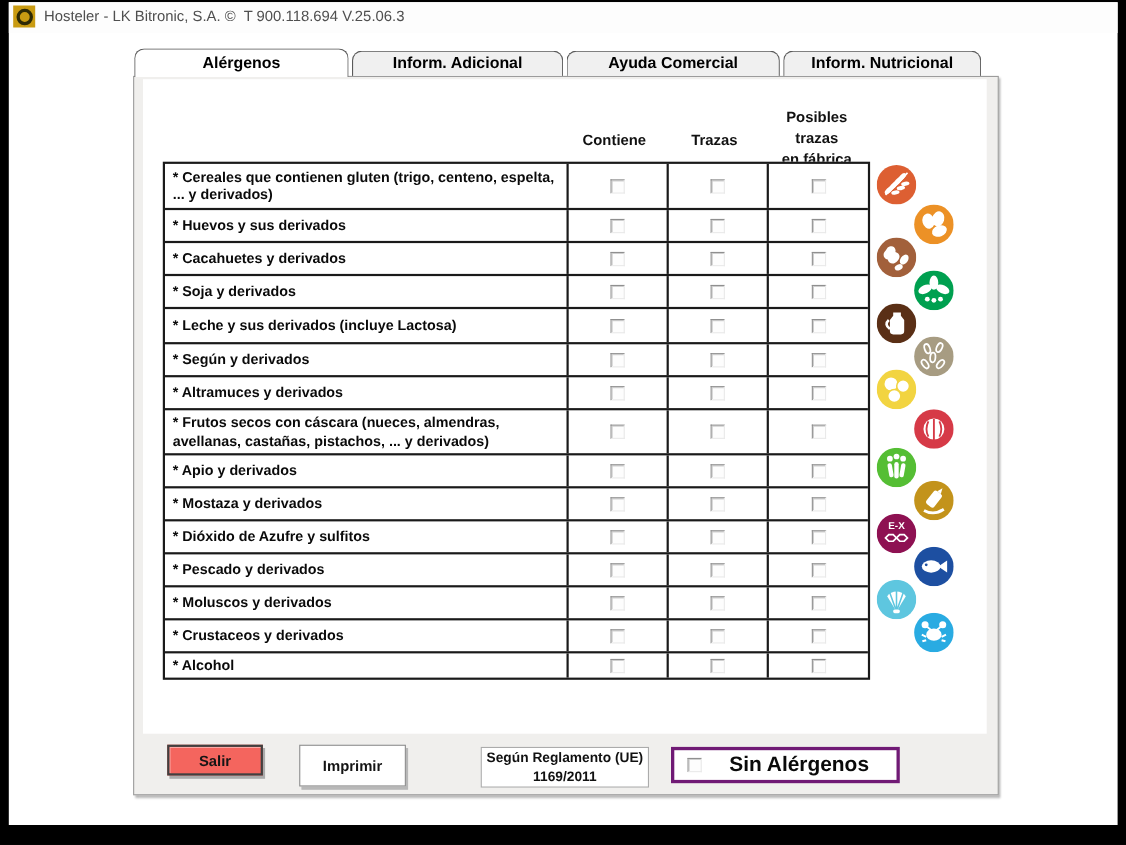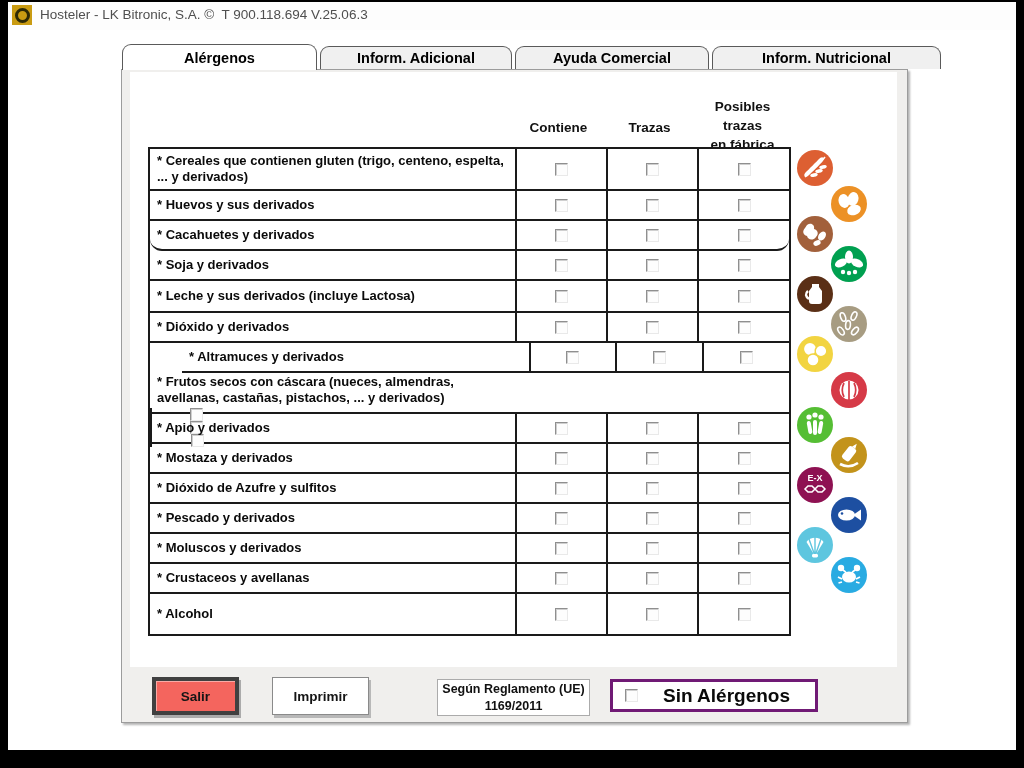--- a/index.html
+++ b/index.html
@@ -45,21 +45,21 @@
             border-color:#8f8f8f #e9e9e9 #e9e9e9 #8f8f8f;
             box-shadow:inset 1px 1px 0 rgba(0,0,0,0.18);box-sizing:border-box;}
 
   
   .alg-icon{position:absolute;width:36px;height:36px;z-index:6;}
   .alg-icon svg{display:block;}
 
   
   .btn{position:absolute;display:flex;align-items:center;justify-content:center;font-weight:bold;
        font-size:13.5px;color:#151515;box-sizing:border-box;z-index:6;cursor:default;}
-  .btn-salir{left:152px;top:677px;width:87px;height:38px;background:#f4655e;border:4px solid #404040;
+  .btn-salir{left:152px;top:677px;width:87px;height:28px;background:#f4655e;border:2px solid #404040;
              box-shadow:2px 3px 0 #ababab, inset 1px 1px 0 rgba(255,255,255,0.45);}
   .btn-imprimir{left:272px;top:677px;width:97px;height:38px;background:#fff;border:1px solid #8a8a8a;
              box-shadow:2px 3px 0 #b8b8b8;}
   .regbox{position:absolute;left:437px;top:679px;width:153px;height:37px;background:#fff;border:1px solid #ababab;
           display:flex;flex-direction:column;align-items:center;justify-content:center;z-index:6;
           font-weight:bold;font-size:12.5px;color:#111;line-height:1.35;box-sizing:border-box;text-align:center;}
   .sinbox{position:absolute;left:610px;top:679px;width:208px;height:33px;background:#fff;z-index:6;
           display:flex;align-items:center;box-sizing:border-box;border:3px solid #701a75;}
   .sinbox .checkbox{margin-left:12px;}
   .sinlabel{flex:1;text-align:center;font-weight:bold;font-size:19px;color:#0a0a0a;}
@@ -74,21 +74,21 @@
     <div class="appicon">
         <div class="ring"></div>
       </div>
     <div class="titletext">Hosteler - LK Bitronic, S.A. ©  T 900.118.694 V.25.06.3</div>
   </div>
 
   <div id="tabstrip">
       <div class="tab active" style="left: 122px; width: 195px;">Alérgenos</div>
       <div class="tab" style="left: 320px; width: 192px;">Inform. Adicional</div>
       <div class="tab" style="left: 515px; width: 194px;">Ayuda Comercial</div>
-      <div class="tab" style="left: 712px; width: 229px;">Inform. Nutricional</div>
+      <div class="tab" style="left: 712px; width: 180px;">Inform. Nutricional</div>
     </div>
 
   <div class="panel"></div>
   <div class="page"></div>
 
   <div class="colhead c1">Contiene</div>
   <div class="colhead c2">Trazas</div>
   <div class="colhead c3">
     <div>Posibles trazas</div>
     <div>en fábrica</div>
@@ -112,21 +112,21 @@
         <div class="alg-cell w1">
           <div class="checkbox"></div>
         </div>
         <div class="alg-cell w2">
           <div class="checkbox"></div>
         </div>
         <div class="alg-cell w3">
           <div class="checkbox"></div>
         </div>
       </div>
-      <div class="alg-row" style="height: 30px; border-radius: 12px;">
+      <div class="alg-row" style="height: 30px;">
         <div class="alg-label">* Cacahuetes y derivados</div>
         <div class="alg-cell w1">
           <div class="checkbox"></div>
         </div>
         <div class="alg-cell w2">
           <div class="checkbox"></div>
         </div>
         <div class="alg-cell w3">
           <div class="checkbox"></div>
         </div>
@@ -149,44 +149,44 @@
           <div class="checkbox"></div>
         </div>
         <div class="alg-cell w2">
           <div class="checkbox"></div>
         </div>
         <div class="alg-cell w3">
           <div class="checkbox"></div>
         </div>
       </div>
       <div class="alg-row" style="height: 30px;">
-        <div class="alg-label">* Dióxido y derivados</div>
-        <div class="alg-cell w1">
-          <div class="checkbox"></div>
-        </div>
-        <div class="alg-cell w2">
-          <div class="checkbox"></div>
-        </div>
-        <div class="alg-cell w3">
-          <div class="checkbox"></div>
-        </div>
-      </div>
-      <div class="alg-row" style="height: 30px; margin-left: 32px;">
+        <div class="alg-label">* Según y derivados</div>
+        <div class="alg-cell w1">
+          <div class="checkbox"></div>
+        </div>
+        <div class="alg-cell w2">
+          <div class="checkbox"></div>
+        </div>
+        <div class="alg-cell w3">
+          <div class="checkbox"></div>
+        </div>
+      </div>
+      <div class="alg-row" style="height: 30px;">
         <div class="alg-label">* Altramuces y derivados</div>
         <div class="alg-cell w1">
           <div class="checkbox"></div>
         </div>
         <div class="alg-cell w2">
           <div class="checkbox"></div>
         </div>
         <div class="alg-cell w3">
           <div class="checkbox"></div>
         </div>
       </div>
-      <div class="alg-row" style="height: 41px; flex-direction: column;">
+      <div class="alg-row" style="height: 41px;">
         <div class="alg-label">* Frutos secos con cáscara (nueces, almendras, avellanas,  castañas, pistachos, ... y derivados)</div>
         <div class="alg-cell w1">
           <div class="checkbox"></div>
         </div>
         <div class="alg-cell w2">
           <div class="checkbox"></div>
         </div>
         <div class="alg-cell w3">
           <div class="checkbox"></div>
         </div>
@@ -245,32 +245,32 @@
           <div class="checkbox"></div>
         </div>
         <div class="alg-cell w2">
           <div class="checkbox"></div>
         </div>
         <div class="alg-cell w3">
           <div class="checkbox"></div>
         </div>
       </div>
       <div class="alg-row" style="height: 30px;">
-        <div class="alg-label">* Crustaceos y avellanas</div>
-        <div class="alg-cell w1">
-          <div class="checkbox"></div>
-        </div>
-        <div class="alg-cell w2">
-          <div class="checkbox"></div>
-        </div>
-        <div class="alg-cell w3">
-          <div class="checkbox"></div>
-        </div>
-      </div>
-      <div class="alg-row" style="height: 40px;">
+        <div class="alg-label">* Crustaceos y derivados</div>
+        <div class="alg-cell w1">
+          <div class="checkbox"></div>
+        </div>
+        <div class="alg-cell w2">
+          <div class="checkbox"></div>
+        </div>
+        <div class="alg-cell w3">
+          <div class="checkbox"></div>
+        </div>
+      </div>
+      <div class="alg-row" style="height: 22px;">
         <div class="alg-label">* Alcohol</div>
         <div class="alg-cell w1">
           <div class="checkbox"></div>
         </div>
         <div class="alg-cell w2">
           <div class="checkbox"></div>
         </div>
         <div class="alg-cell w3">
           <div class="checkbox"></div>
         </div>

